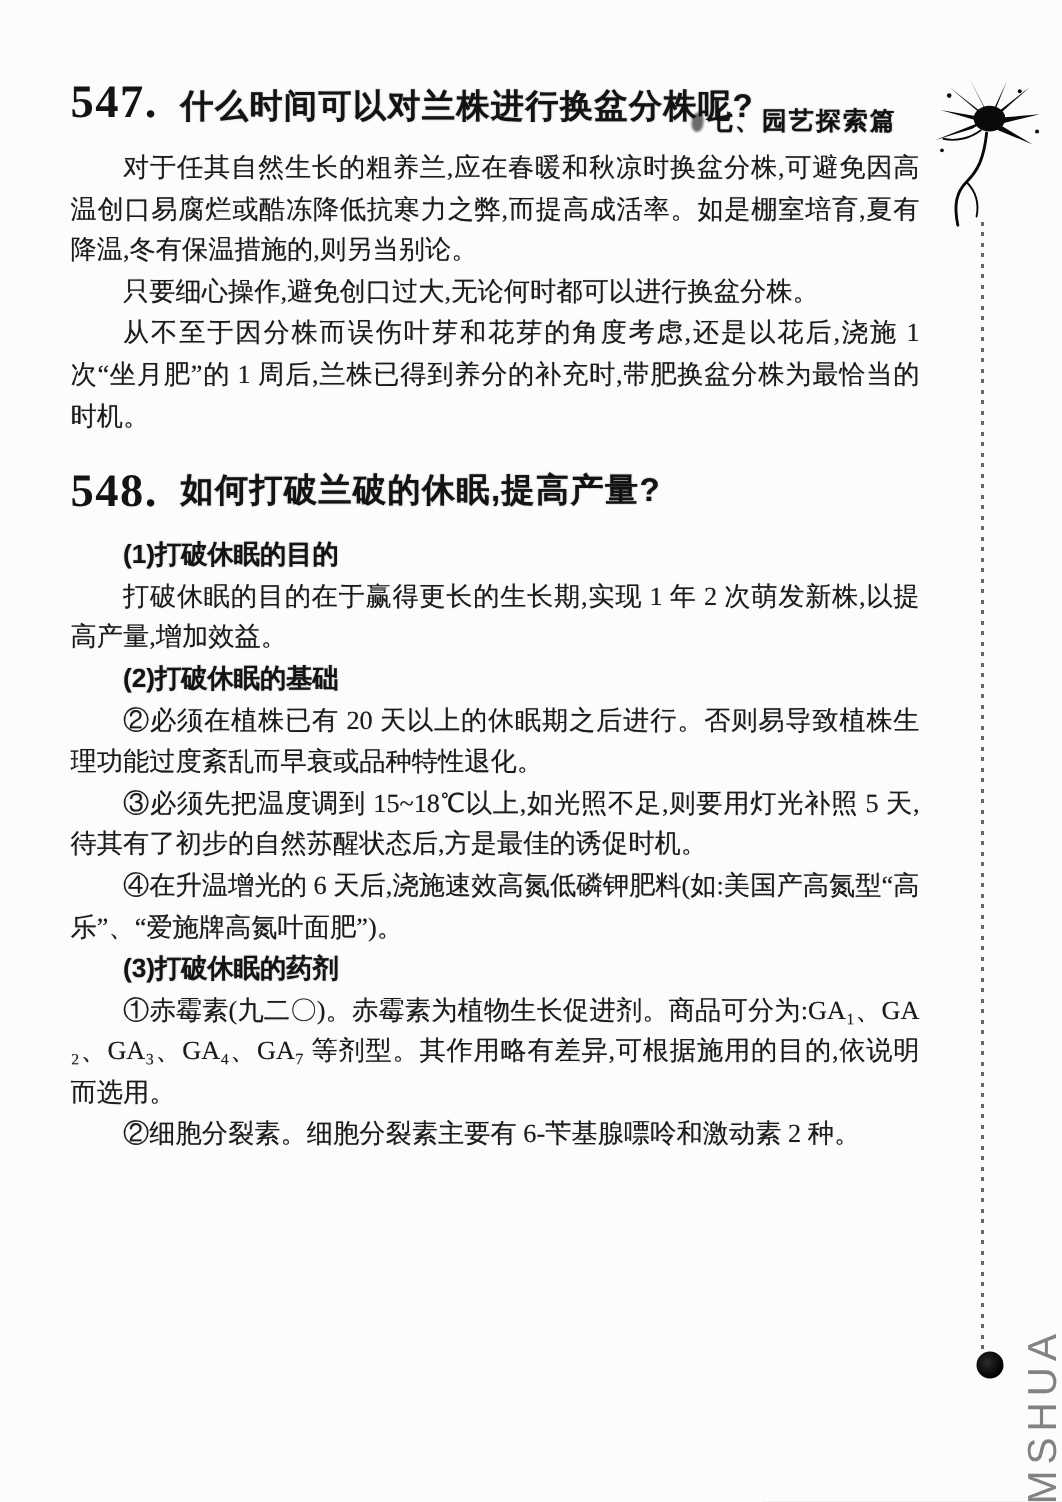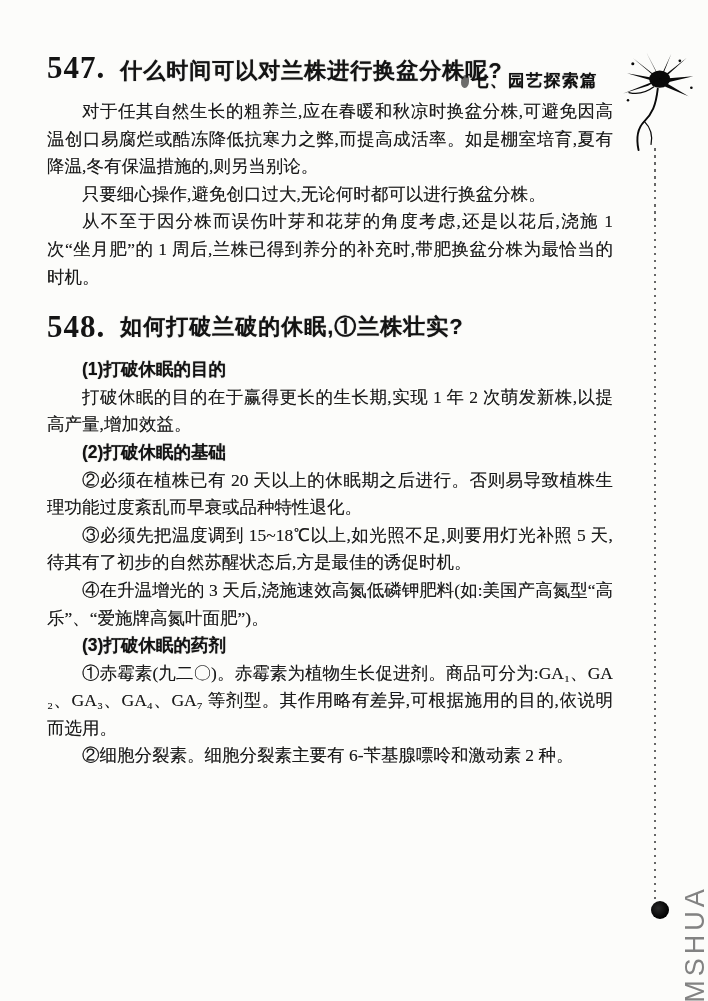--- a/index.html
+++ b/index.html
@@ -179,26 +179,26 @@
     <h2 class="qhead qhead-547">
       <span class="qnum">547.</span>
       <span class="qtitle">什么时间可以对兰株进行换盆分株呢?</span>
     </h2>
     <p>对于任其自然生长的粗养兰,应在春暖和秋凉时换盆分株,可避免因高温创口易腐烂或酷冻降低抗寒力之弊,而提高成活率。如是棚室培育,夏有降温,冬有保温措施的,则另当别论。</p>
     <p>只要细心操作,避免创口过大,无论何时都可以进行换盆分株。</p>
     <p>从不至于因分株而误伤叶芽和花芽的角度考虑,还是以花后,浇施 1 次“坐月肥”的 1 周后,兰株已得到养分的补充时,带肥换盆分株为最恰当的时机。</p>
 
     <h2 class="qhead qhead-548">
       <span class="qnum">548.</span>
-      <span class="qtitle">如何打破兰破的休眠,①兰株壮实?</span>
+      <span class="qtitle">如何打破兰破的休眠,提高产量?</span>
     </h2>
     <p class="subhead">(1)打破休眠的目的</p>
     <p>打破休眠的目的在于赢得更长的生长期,实现 1 年 2 次萌发新株,以提高产量,增加效益。</p>
     <p class="subhead">(2)打破休眠的基础</p>
     <p>②必须在植株已有 20 天以上的休眠期之后进行。否则易导致植株生理功能过度紊乱而早衰或品种特性退化。</p>
     <p>③必须先把温度调到 15~18℃以上,如光照不足,则要用灯光补照 5 天,待其有了初步的自然苏醒状态后,方是最佳的诱促时机。</p>
-    <p>④在升温增光的 3 天后,浇施速效高氮低磷钾肥料(如:美国产高氮型“高乐”、“爱施牌高氮叶面肥”)。</p>
+    <p>④在升温增光的 6 天后,浇施速效高氮低磷钾肥料(如:美国产高氮型“高乐”、“爱施牌高氮叶面肥”)。</p>
     <p class="subhead">(3)打破休眠的药剂</p>
     <p>①赤霉素(九二〇)。赤霉素为植物生长促进剂。商品可分为:GA₁、GA₂、GA₃、GA₄、GA₇ 等剂型。其作用略有差异,可根据施用的目的,依说明而选用。</p>
     <p>②细胞分裂素。细胞分裂素主要有 6-苄基腺嘌呤和激动素 2 种。</p>
 
   </div>
 </div>
 
 </body></html>

